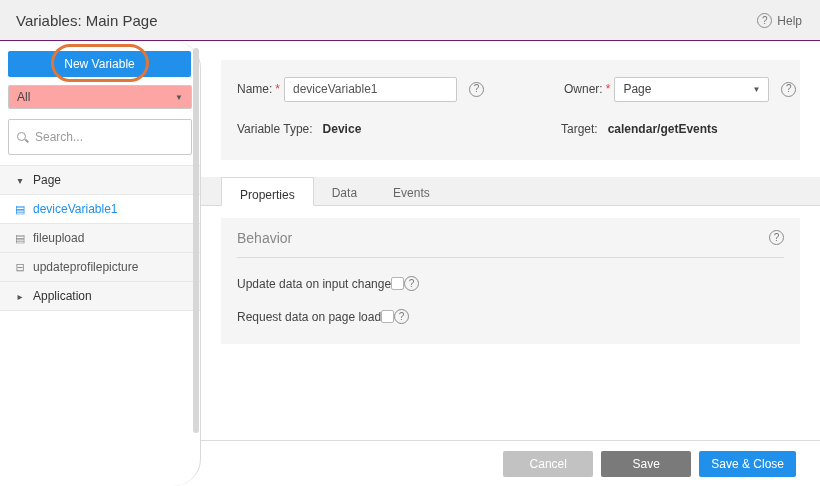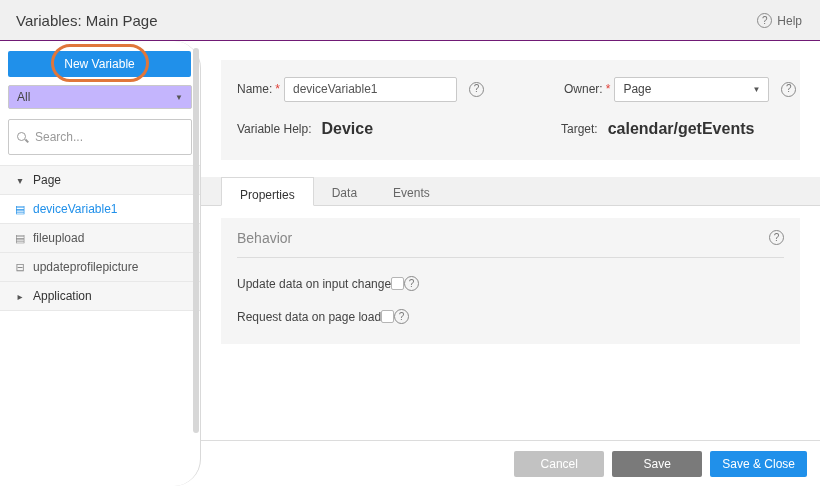--- a/index.html
+++ b/index.html
@@ -10,21 +10,21 @@
   .header { position: absolute; top: 0; left: 0; right: 0; height: 41px; background: #f0f0f0; border-bottom: 1px solid #701a75; }
   .title { position: absolute; left: 16px; top: 12px; font-size: 15px; color: #3c3c3c; }
   .help { position: absolute; right: 18px; top: 13px; display: flex; align-items: center; gap: 5px; cursor: pointer; color: #666; font-size: 12px; }
 
   .qicon { display: inline-flex; align-items: center; justify-content: center; width: 15px; height: 15px; border: 1px solid #8a8a8a; border-radius: 50%; color: #777; font-size: 10px; line-height: 1; flex: none; background: transparent; }
 
   
   .sidebar { position: absolute; top: 41px; left: 0; width: 201px; bottom: 0; background: #ffffff; border-right: 1px solid #d9d9d9; border-radius: 27px; }
   .new-var { display: block; width: 183px; margin: 10px 8px 8px 8px; height: 26px; background: #2090ea; color: #fff; border: none; border-radius: 2px; font-size: 12px; font-family: inherit; cursor: pointer; }
   .annotation { position: absolute; left: 51px; top: 3px; width: 98px; height: 38px; border: 3px solid #e0763a; border-radius: 19px; pointer-events: none; z-index: 5; }
-  .selectbox { position: relative; display: flex; align-items: center; justify-content: space-between; margin: 0 8px 10px 8px; height: 24px; background: #c4b5fd; border: 1px solid #c9c9c9; border-radius: 2px; padding: 0 8px; font-size: 12px; color: #444; cursor: pointer; }
+  .selectbox { position: relative; display: flex; align-items: center; justify-content: space-between; margin: 0 8px 10px 8px; height: 24px; background: #fca5a5; border: 1px solid #c9c9c9; border-radius: 2px; padding: 0 8px; font-size: 12px; color: #444; cursor: pointer; }
   .caret { font-size: 8px; color: #555; }
   .search { display: flex; align-items: center; gap: 7px; margin: 0 8px 10px 8px; height: 36px; border: 1px solid #c9c9c9; border-radius: 2px; background: #fff; padding: 0 7px; }
   .mag { position: relative; width: 12px; height: 12px; flex: none; }
   .mag::before { content: ""; position: absolute; left: 1px; top: 1px; width: 7px; height: 7px; border: 1.5px solid #9a9a9a; border-radius: 50%; }
   .mag::after { content: ""; position: absolute; left: 8.5px; top: 9px; width: 4px; height: 1.5px; background: #9a9a9a; transform: rotate(45deg); }
   .search-input { border: none; outline: none; flex: 1; font-size: 12px; color: #444; font-family: inherit; background: transparent; min-width: 0; }
   .search-input::placeholder { color: #9a9a9a; }
 
   .tree { border-top: 1px solid #e8e8e8; }
   .row { display: flex; align-items: center; gap: 8px; height: 29px; padding-left: 15px; font-size: 12px; border-bottom: 1px solid #e8e8e8; cursor: pointer; }
@@ -39,33 +39,33 @@
   
   .main { position: absolute; left: 201px; top: 41px; right: 0; bottom: 0; background: #fff; }
   .form-panel { margin: 19px 20px 0 20px; background: #f5f5f5; padding: 8px 16px 16px 16px; }
   .frow1 { display: flex; align-items: center; height: 42px; }
   .flabel { font-size: 12px; color: #444; white-space: nowrap; }
   .req { color: #e04038; font-size: 12px; margin: 0 4px 0 3px; }
   .name-input { width: 190px; height: 25px; border: 1px solid #c9c9c9; border-radius: 2px; padding: 0 8px; font-size: 12px; color: #555; font-family: inherit; background: #fff; margin-right: 12px; }
   .owner-group { margin-left: 80px; display: flex; align-items: center; }
   .owner-select { width: 155px; height: 25px; margin: 0 12px 0 0; display: flex; align-items: center; justify-content: space-between; background: #fff; border: 1px solid #c9c9c9; border-radius: 2px; padding: 0 8px; font-size: 12px; color: #444; cursor: pointer; }
   .frow2 { position: relative; display: flex; align-items: center; height: 30px; margin-top: 4px; }
-  .fvalue { font-size: 16px; color: #333; font-weight: bold; margin-left: 10px; }
+  .fvalue { font-size: 12px; color: #333; font-weight: bold; margin-left: 10px; }
   .target-group { position: absolute; left: 324px; top: 0; display: flex; align-items: center; height: 30px; text-align: right; }
 
   .tabs { display: flex; align-items: flex-end; margin-top: 17px; height: 29px; background: #f1f1f1; border-bottom: 1px solid #d9d9d9; padding-left: 20px; }
   .tab { height: 29px; line-height: 28px; padding: 3px 18px; font-size: 12px; color: #666; cursor: pointer; }
   .tab.active { background: #fff; border: 1px solid #d9d9d9; border-bottom: 1px solid #fff; margin-bottom: -1px; color: #333; }
 
   .behavior-panel { margin: 12px 20px 0 20px; background: #f5f5f5; padding: 0 16px 20px 16px; }
   .b-head { display: flex; align-items: center; justify-content: space-between; height: 40px; border-bottom: 1px solid #dcdcdc; font-size: 14px; color: #888; }
   .opt { display: flex; align-items: center; gap: 0; margin-top: 18px; font-size: 12px; color: #444; }
   .cb { appearance: none; -webkit-appearance: none; width: 13px; height: 13px; border: 1px solid #b5b5b5; background: #fff; border-radius: 2px; cursor: pointer; flex: none; }
 
-  .footer { position: absolute; left: 0; right: 0; bottom: 0; height: 46px; background: #fff; border-top: 1px solid #dcdcdc; display: flex; align-items: center; justify-content: flex-end; gap: 8px; padding-right: 13px; }
+  .footer { position: absolute; left: 0; right: 0; bottom: 0; height: 46px; background: #fff; border-top: 1px solid #dcdcdc; display: flex; align-items: center; justify-content: flex-end; gap: 8px; padding-right: 24px; }
   .btn { min-width: 90px; height: 26px; border: none; border-radius: 2px; color: #fff; font-size: 12px; font-family: inherit; cursor: pointer; padding: 0 12px; }
   .btn.cancel { background: #c2c2c2; }
   .btn.save { background: #7a7a7a; }
   .btn.save-close { background: #2090ea; }
 </style>
 </head>
 <body>
 
 <div class="app">
 
@@ -129,21 +129,21 @@
           <span class="flabel">Owner:</span>
           <span class="req">*</span>
           <div class="owner-select">
             <span>Page</span>
             <span class="caret">▼</span>
           </div>
           <span class="qicon">?</span>
         </div>
       </div>
       <div class="frow2">
-        <span class="flabel">Variable Help:</span>
+        <span class="flabel">Variable Type:</span>
         <span class="fvalue">Device</span>
         <div class="target-group">
           <span class="flabel">Target:</span>
           <span class="fvalue">calendar/getEvents</span>
         </div>
       </div>
     </div>
 
     <div class="tabs">
       <div class="tab active">Properties</div>

